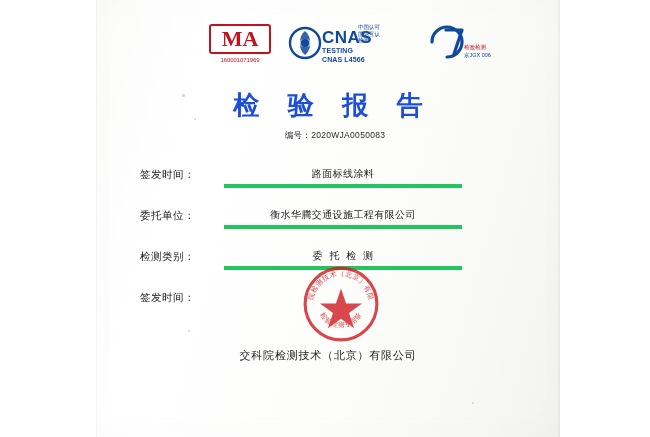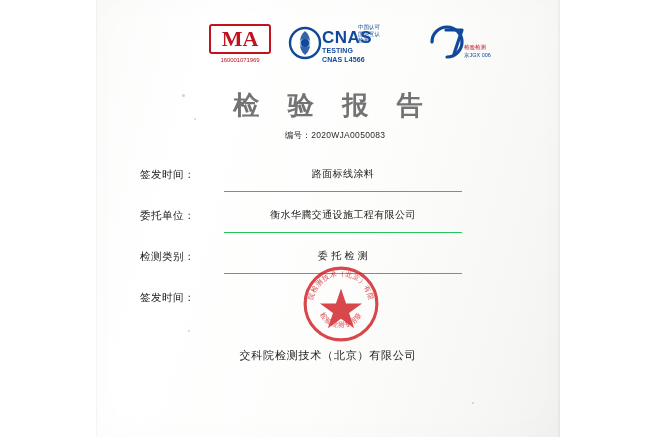--- a/index.html
+++ b/index.html
@@ -159,21 +159,21 @@
   #doc-title {
     position: absolute;
     left: 96px;
     top: 88px;
     width: 464px;
     text-align: center;
     font-family: "Liberation Serif", serif;
     font-weight: bold;
     font-size: 26px;
     letter-spacing: 11px;
-    color: #737373;
+    color: #1d4ed8;
     text-indent: 11px;
   }
 
   #doc-number {
     position: absolute;
     left: 96px;
     top: 130px;
     width: 464px;
     text-align: center;
     font-family: "Liberation Sans", sans-serif;
@@ -200,26 +200,26 @@
     color: #1c1c1c;
     letter-spacing: 0.5px;
     white-space: nowrap;
   }
   .field-value {
     position: absolute;
     left: 84px;
     top: 2px;
     width: 238px;
     text-align: center;
-    font-family: Liberation Serif, serif;
+    font-family: Liberation Mono, monospace;
     font-size: 10px;
     color: #1c1c1c;
     letter-spacing: 0.4px;
-    padding-bottom: 10px;
-    border-bottom: 1px solid #22c55e;
+    padding-bottom: 3px;
+    border-bottom: 4px solid #22c55e;
     white-space: nowrap;
     overflow: hidden;
   }
 
   #row-sample { top: 165px; }
   #row-client { top: 206px; }
   #row-type   { top: 247px; }
   #row-date   { top: 288px; }
 
   

